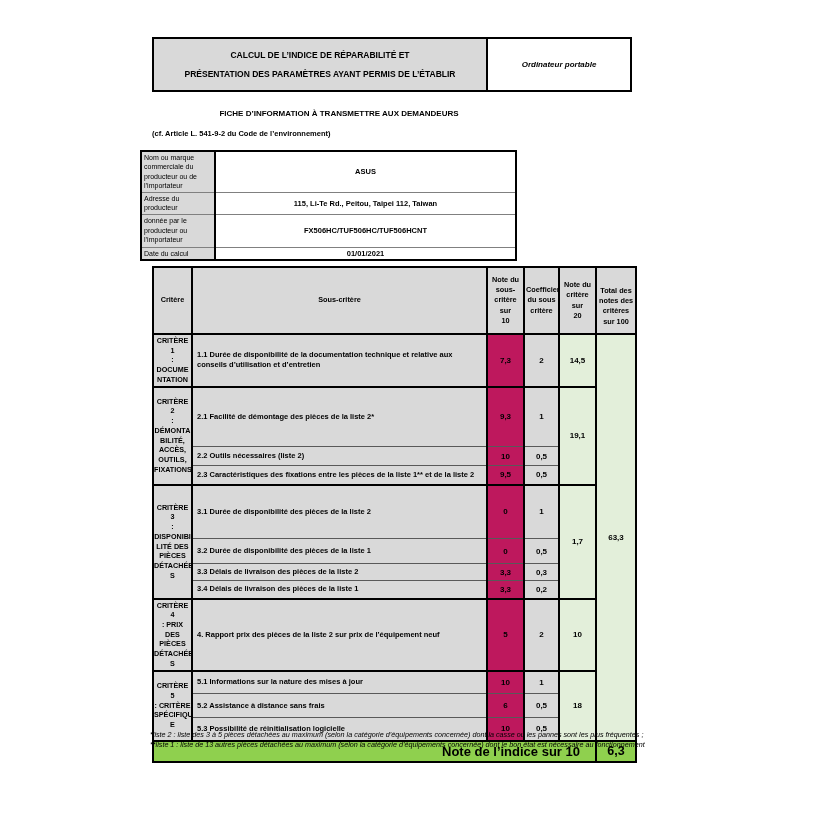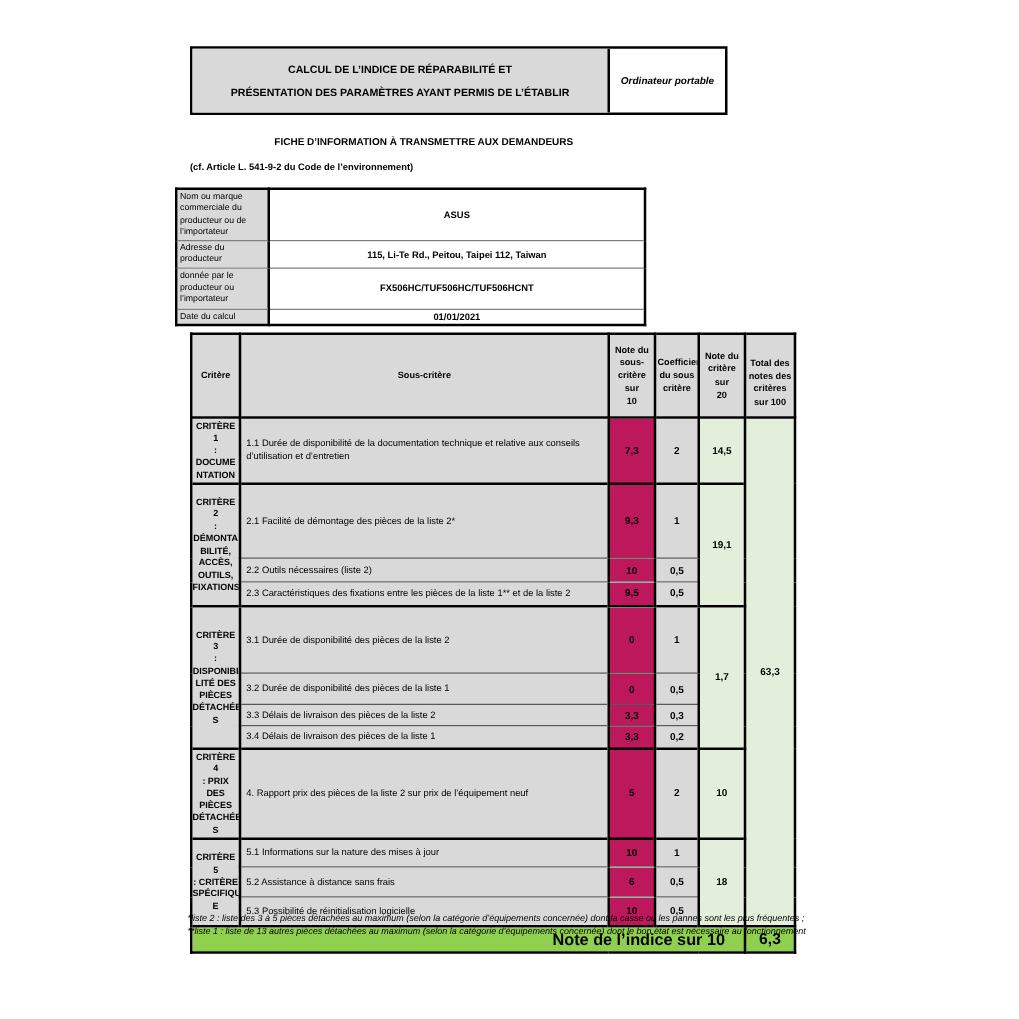--- a/index.html
+++ b/index.html
@@ -3,21 +3,21 @@
 <meta charset="utf-8">
 <style>
   html,body { margin:0; padding:0; background:#fff; }
   .page {
     position:relative; width:815px; height:815px; background:#ffffff;
     font-family:"Liberation Sans","DejaVu Sans",sans-serif; color:#000;
   }
 
   
   .header-box {
-    position:absolute; left:152px; top:37px; width:430px; height:55px;
+    position:absolute; left:152px; top:37px; width:480px; height:55px;
     border:2px solid #000; display:flex; box-sizing:border-box;
   }
   .header-title {
     width:334px; background:#d9d9d9; border-right:2px solid #000; box-sizing:border-box;
     display:flex; flex-direction:column; justify-content:space-evenly;
     text-align:center; font-weight:bold; font-size:8.5px; padding:3px 12px;
   }
   .header-product {
     flex:1; display:flex; align-items:center; justify-content:center;
     font-weight:bold; font-style:italic; font-size:8px; text-align:center;
@@ -62,21 +62,21 @@
   .main th, .main td {
     border-left:2px solid #000; border-right:2px solid #000;
     box-sizing:border-box; overflow:hidden; vertical-align:middle;
   }
   .main th {
     border-top:2px solid #000; border-bottom:2px solid #000;
     background:#d9d9d9; font-size:7.3px; font-weight:bold; text-align:center;
     white-space:pre-line; line-height:1.4; padding:2px 1px;
   }
   .main th.total-h { vertical-align:top; padding-top:18px; }
-  .main td { border-top:1px solid #595959; border-bottom:1px solid #595959; font-size:7.5px; }
+  .main td { border-top:1px solid #595959; border-bottom:1px solid #595959; font-size:7.5px;font-weight:bold; }
   .main tr.bs > td { border-top:2px solid #000; }
   .main td.crit {
     background:#d9d9d9; font-weight:bold; text-align:center;
     white-space:pre-line; font-size:7.2px; line-height:1.35; padding:1px 0;
   }
   .main td.sub  { background:#d9d9d9; padding:2px 4px; line-height:1.35; text-align:left; }
   .main td.n10  { background:#be185d; text-align:center; font-weight:bold; font-size:8px; }
   .main td.coef { background:#d9d9d9; text-align:center; font-weight:bold; font-size:8px; }
   .main td.n20  { background:#e3efda; text-align:center; font-weight:bold; font-size:8px; }
   .main td.total{ background:#e3efda; text-align:center; font-weight:bold; font-size:8px; border-bottom:2px solid #000; }

